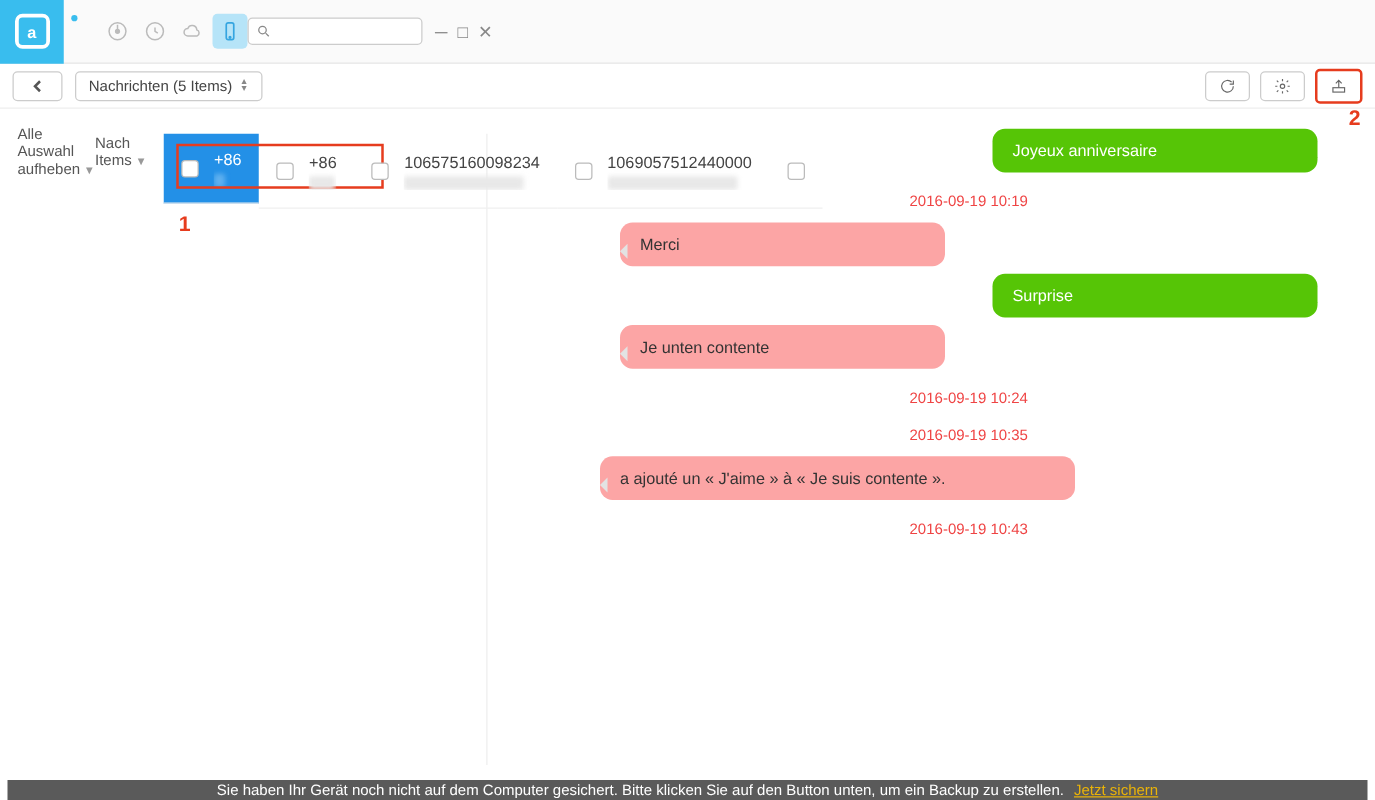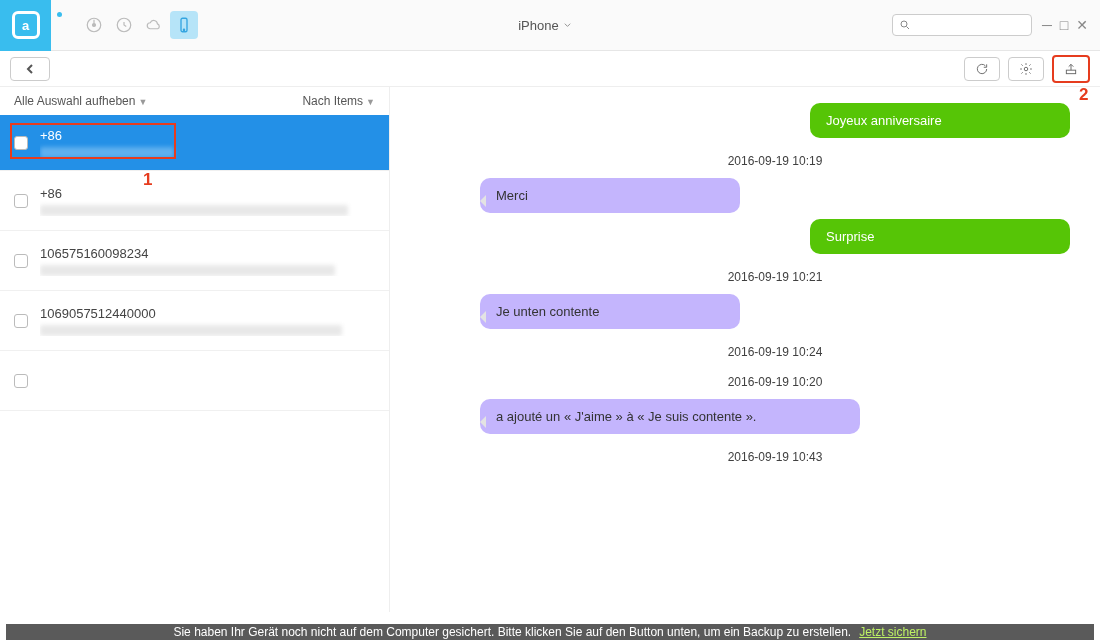--- a/index.html
+++ b/index.html
@@ -26,46 +26,46 @@
 .backbtn svg{width:10px;height:10px;stroke:#555;fill:none;stroke-width:2;}
 .crumb { height:24px; border:1px solid #ccc; border-radius:4px; margin-left:10px; padding:0 10px; display:flex; align-items:center; font-size:12px; color:#444; gap:6px; background:#fff;}
 .updown{display:flex;flex-direction:column;font-size:7px;color:#888;line-height:6px;}
 .secspacer{flex:1;}
 .secbtn { width:36px; height:24px; border:1px solid #ccc; border-radius:4px; display:flex; align-items:center; justify-content:center; margin-left:8px; background:#fff;}
 .secbtn svg{width:14px;height:14px;stroke:#666;fill:none;stroke-width:1.6;}
 .export-hl{border:2px solid #e63c1e !important; width:38px; height:28px;}
 
 
 .main { display:flex; height: calc(640px - 51px - 36px - 28px); }
-.sidebar { width: 390px; border-right:1px solid #eee; display:flex; flex-direction:column; }
+.sidebar { width: 390px; border-right:1px solid #eee; display:flex; flex-direction:row;margin-top:20px; }
 .listhdr { height:28px; display:flex; align-items:center; justify-content:space-between; padding:0 14px; font-size:12px; color:#555;}
 .listhdr .caret{font-size:9px;color:#999;margin-left:3px;}
 .conv { height:60px; border-bottom:1px solid #f0f0f0; display:flex; align-items:center; padding:12px 14px; gap:12px; position:relative;}
 .conv .cb { width:14px; height:14px; border:1px solid #bbb; border-radius:3px; flex-shrink:0; background:#fff;}
 .conv .txt { flex:1; overflow:hidden;}
 .conv .num { font-size:13px; color:#444; margin-bottom:4px;}
 .conv .blur { height:11px; background:#e8e8e8; border-radius:2px; filter:blur(2px); width:80%;}
 .conv.first{height:56px; background:#2390e7;}
 .conv.first .num{color:#fff;}
 .conv.first .blur{background:#5fb0ef;width:40%;}
 .first-hl{position:absolute; left:10px; top:8px; width:166px; height:36px; border:2px solid #e63c1e;}
 
 
 .msgpane{ flex:1; overflow:auto; padding:10px 30px 10px 90px; }
-.ts{ text-align:center; font-size:12px; color:#404040; margin:16px 0 10px;}
-.bubble{ max-width:260px; padding:10px 16px; border-radius:10px; font-size:13px; margin:6px 0; position:relative;}
+.ts{ text-align:center; font-size:12px; color:#ef4444; margin:16px 0 10px;}
+.bubble{ max-width:260px; padding:10px 16px; border-radius:10px; font-size:13px; margin:6px 16px; position:relative;}
 .bubble.out{ background:#56c506; color:#fff; margin-left:auto; }
-.bubble.in{ background:#c4b5fd; color:#333; }
+.bubble.in{ background:#fca5a5; color:#333; }
 .bubble.out::after{content:"";position:absolute;right:-6px;bottom:6px;border:6px solid transparent;border-left-color:#56c506;}
 .bubble.in::after{content:"";position:absolute;left:-6px;bottom:6px;border:6px solid transparent;border-right-color:#e3e3e3;}
 .bubble.wide{max-width:380px; margin-left:0;}
 
 
 .footer{ position:absolute; bottom:0; left:6px; right:6px; height:16px; background:#5a5a5a; color:#fff; font-size:12px; display:flex; align-items:center; justify-content:center; gap:8px;}
-.footer a{color:#bef264; text-decoration:underline;}
+.footer a{color:#eab308; text-decoration:underline;}
 
 
 .ann1{position:absolute; left:143px; top:170px; color:#e63c1e; font-weight:bold; font-size:17px;}
 .ann2{position:absolute; left:1079px; top:85px; color:#e63c1e; font-weight:bold; font-size:17px;}
 </style>
 </head>
 <body>
 
 <div class="topbar">
   <div class="logo">
@@ -93,45 +93,46 @@
           <path d="M7 17a4 4 0 010-8 5 5 0 019.6 1.5A3.5 3.5 0 0117 17H7z"></path>
         </svg>
       </div>
     <div class="top-tab active">
         <svg class="tab-ico" viewBox="0 0 24 24" fill="none" stroke="currentColor" stroke-width="1.8">
           <rect x="8" y="3" width="8" height="18" rx="2"></rect>
           <circle cx="12" cy="18.5" r="0.8" fill="currentColor"></circle>
         </svg>
       </div>
   </div>
-  <div class="title-wrap">
-    <span>iPhone</span>
-    <svg width="9" height="9" viewBox="0 0 10 10" stroke="#888" fill="none">
-        <path d="M2 3 L5 6 L8 3"></path>
-      </svg>
-  </div>
   <div class="search">
     <svg viewBox="0 0 24 24" stroke-width="2">
         <circle cx="10" cy="10" r="6"></circle>
         <path d="M15 15 l5 5"></path>
       </svg>
   </div>
   <div class="winctrls">
     <span>─</span>
     <span>□</span>
     <span>✕</span>
   </div>
 </div>
 
 <div class="secbar">
   <div class="backbtn">
       <svg viewBox="0 0 10 10">
         <path d="M7 1 L3 5 L7 9"></path>
       </svg>
     </div>
+  <div class="crumb">
+    <span>Nachrichten (5 Items)</span>
+    <span class="updown">
+        <span>▲</span>
+        <span>▼</span>
+      </span>
+  </div>
   <div class="secspacer"></div>
   <div class="secbtn">
       <svg viewBox="0 0 24 24">
         <path d="M20 12a8 8 0 11-2.3-5.6M20 4v5h-5"></path>
       </svg>
     </div>
   <div class="secbtn">
       <svg viewBox="0 0 24 24">
         <circle cx="12" cy="12" r="3"></circle>
         <path d="M12 2v3M12 19v3M4.2 4.2l2.1 2.1M17.7 17.7l2.1 2.1M2 12h3M19 12h3M4.2 19.8l2.1-2.1M17.7 6.3l2.1-2.1"></path>
@@ -183,24 +184,23 @@
     <div class="conv">
       <div class="cb"></div>
     </div>
   </div>
 
   <div class="msgpane">
     <div class="bubble out">Joyeux anniversaire</div>
     <div class="ts">2016-09-19 10:19</div>
     <div class="bubble in">Merci</div>
     <div class="bubble out">Surprise</div>
-    <div class="ts">2016-09-19 10:21</div>
     <div class="bubble in">Je unten contente</div>
     <div class="ts">2016-09-19 10:24</div>
-    <div class="ts">2016-09-19 10:20</div>
+    <div class="ts">2016-09-19 10:35</div>
     <div class="bubble in wide">a ajouté un « J'aime » à « Je suis contente  ».</div>
     <div class="ts">2016-09-19 10:43</div>
   </div>
 </div>
 
 <div class="footer">
   <span>Sie haben Ihr Gerät noch nicht auf dem Computer gesichert. Bitte klicken Sie auf den Button unten, um ein Backup zu erstellen.</span>
   <a href="#">Jetzt sichern</a>
 </div>
 

